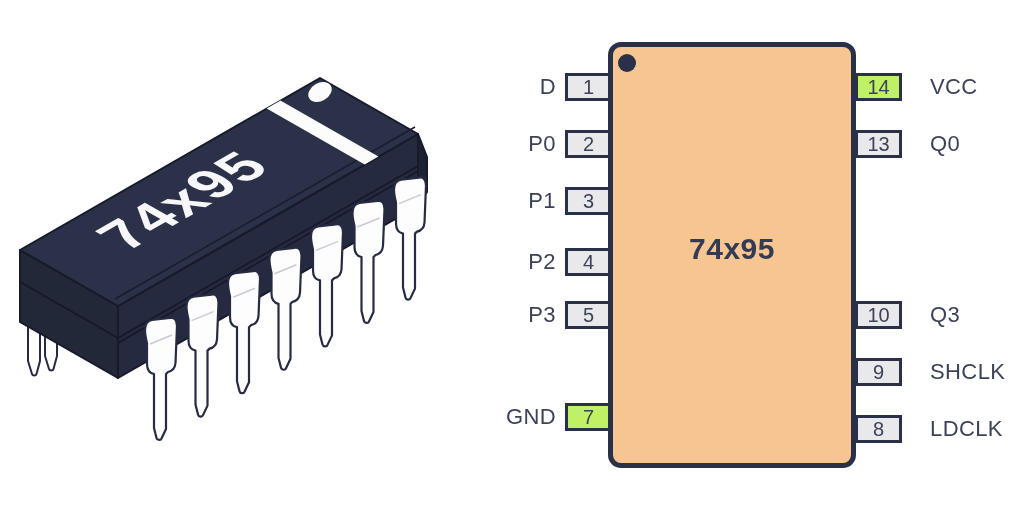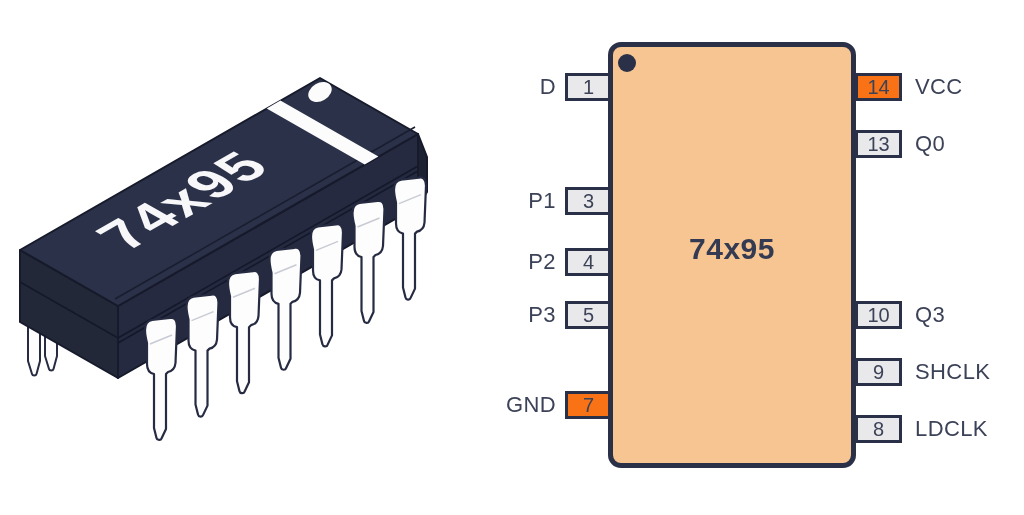--- a/index.html
+++ b/index.html
@@ -21,30 +21,30 @@
     display: flex; align-items: center; justify-content: flex-end;
   }
   .pin-row-right {
     position: absolute; left: 855px; height: 28px;
     display: flex; align-items: center;
   }
   .pin-label {
     font-size: 22px; color: #3C4257; letter-spacing: 0.4px; white-space: nowrap;
   }
   .pin-row-left .pin-label { margin-right: 9px; }
-  .pin-row-right .pin-label { margin-left: 13px; }
+  .pin-row-right .pin-label { margin-left: 28px; }
   .pin-box {
     flex: 0 0 auto;
     width: 47px; height: 28px;
     border: 3px solid #2A3047;
     background: #E9E9EB;
     color: #3C4257;
     font-size: 20px; line-height: 22px; text-align: center;
   }
-  .pin-box.hl { background: #f97316; }
+  .pin-box.hl { background: #bef264; }
   .chip-body {
     position: absolute; left: 608px; top: 42px;
     width: 248px; height: 426px;
     background: #F7C592;
     border: 5px solid #2A3047;
     border-radius: 13px;
   }
   .pin1-dot {
     position: absolute; left: 5px; top: 7px;
     width: 18px; height: 18px; border-radius: 50%;
@@ -101,33 +101,37 @@
     <use href="#leg3d" x="351.5" y="197"></use>
     <use href="#leg3d" x="393" y="173.6"></use>
   </svg>
 
   <div class="pinout">
 
     <div class="pin-row-left" style="top:73px">
       <span class="pin-label">D</span>
       <span class="pin-box">1</span>
     </div>
+    <div class="pin-row-left" style="top:130px">
+      <span class="pin-label">P0</span>
+      <span class="pin-box">2</span>
+    </div>
     <div class="pin-row-left" style="top:187px">
       <span class="pin-label">P1</span>
       <span class="pin-box">3</span>
     </div>
     <div class="pin-row-left" style="top:248px">
       <span class="pin-label">P2</span>
       <span class="pin-box">4</span>
     </div>
     <div class="pin-row-left" style="top:301px">
       <span class="pin-label">P3</span>
       <span class="pin-box">5</span>
     </div>
-    <div class="pin-row-left" style="top:391px">
+    <div class="pin-row-left" style="top:403px">
       <span class="pin-label">GND</span>
       <span class="pin-box hl">7</span>
     </div>
 
     <div class="pin-row-right" style="top:73px">
       <span class="pin-box hl">14</span>
       <span class="pin-label">VCC</span>
     </div>
     <div class="pin-row-right" style="top:130px">
       <span class="pin-box">13</span>

